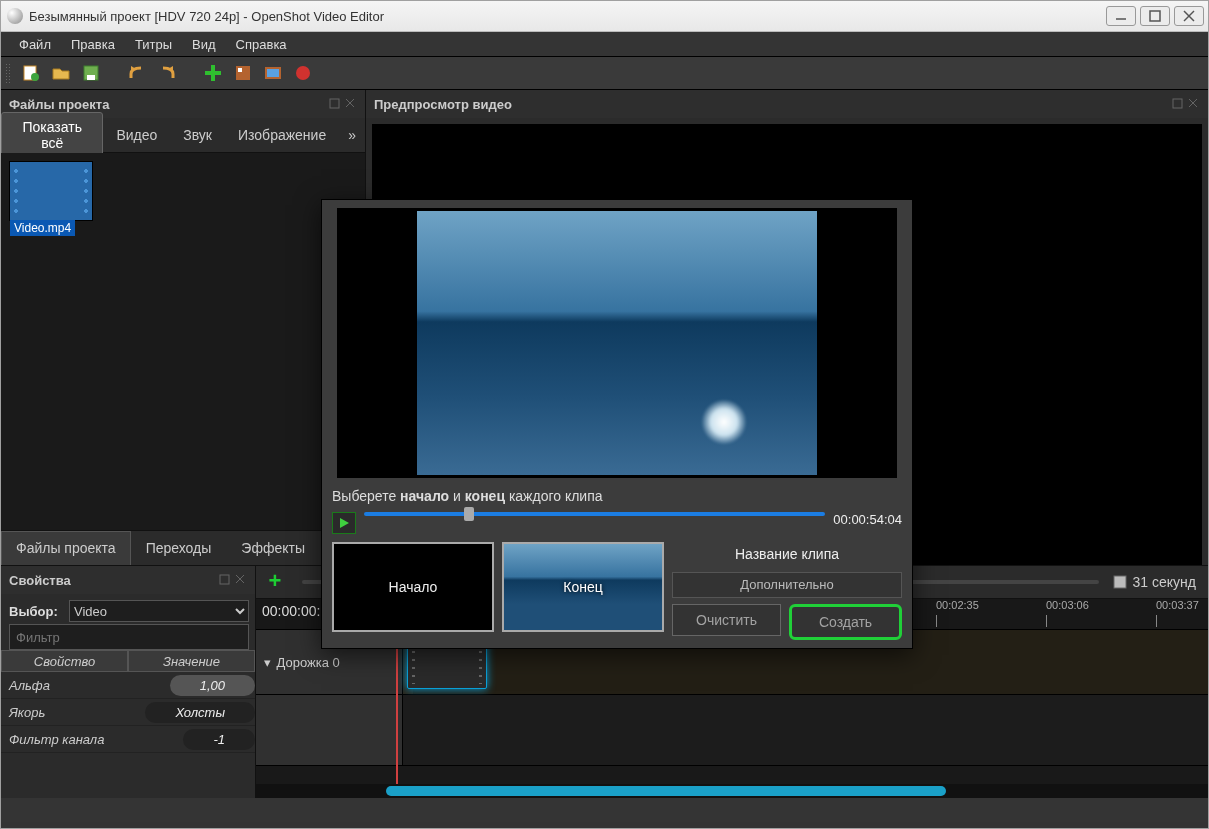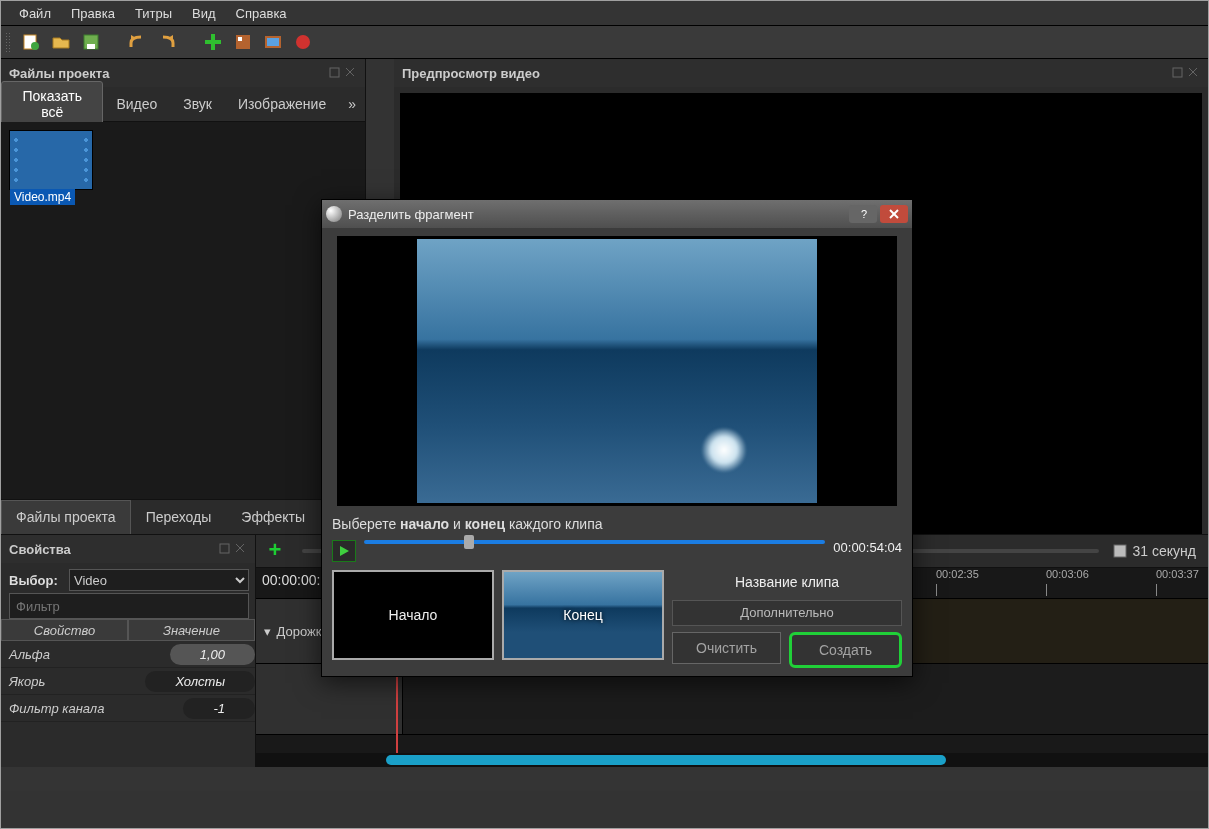--- a/index.html
+++ b/index.html
@@ -91,21 +91,20 @@
     background-image: radial-gradient(circle, #666 1px, transparent 1px);
     background-size: 3px 3px;
   }
   .tb-icon { width: 20px; height: 20px; display:flex; align-items:center; justify-content:center; font-size:16px; }
   .svg16 { width:18px; height:18px; }
 
   
   .body {
     display: flex;
     height: 475px;
-    gap: 28px;
   }
   
   .panel {
     background: #2b2b2b;
     display: flex;
     flex-direction: column;
   }
   .panel-header {
     height: 22px;
     background: #2e2e2e;
@@ -473,20 +472,42 @@
   .dlg-btn.create {
     border: 3px solid #20d038;
     border-radius: 6px;
   }
 </style>
 </head>
 <body>
 
 <div class="window">
 
+  <div class="titlebar">
+    <div class="app-icon"></div>
+    <div class="title">Безымянный проект [HDV 720 24p] - OpenShot Video Editor</div>
+    <div class="winbtns">
+      <div class="winbtn">
+          <svg>
+            <line x1="1" y1="9" x2="11" y2="9"></line>
+          </svg>
+        </div>
+      <div class="winbtn">
+          <svg>
+            <rect x="1" y="1" width="10" height="10"></rect>
+          </svg>
+        </div>
+      <div class="winbtn">
+          <svg>
+            <line x1="1" y1="1" x2="11" y2="11"></line>
+            <line x1="11" y1="1" x2="1" y2="11"></line>
+          </svg>
+        </div>
+    </div>
+  </div>
 
   <div class="menubar">
     <span>Файл</span>
     <span>Правка</span>
     <span>Титры</span>
     <span>Вид</span>
     <span>Справка</span>
   </div>
 
   <div class="toolbar">
@@ -675,35 +696,20 @@
       </div>
       <div class="tl-hscroll">
         <div class="tl-hscroll-thumb"></div>
       </div>
     </div>
   </div>
 
   <div class="status"></div>
 
   <div class="modal">
-    <div class="modal-title">
-      <div class="mt-icon"></div>
-      <div class="mt-text">Разделить фрагмент</div>
-      <div class="mbtn">
-          <svg>
-            <text x="3" y="9" fill="#fff" font-size="11">?</text>
-          </svg>
-        </div>
-      <div class="mbtn close">
-          <svg>
-            <line x1="1" y1="1" x2="9" y2="9" stroke="#fff" stroke-width="2"></line>
-            <line x1="9" y1="1" x2="1" y2="9" stroke="#fff" stroke-width="2"></line>
-          </svg>
-        </div>
-    </div>
     <div class="modal-body">
       <div class="mod-preview">
         <div class="frame">
             <div class="sun"></div>
           </div>
       </div>
       <div class="instr">
         <span>Выберете </span><b>начало</b><span> и </span><b>конец</b><span> каждого клипа</span>
       </div>
       <div class="play-row">

